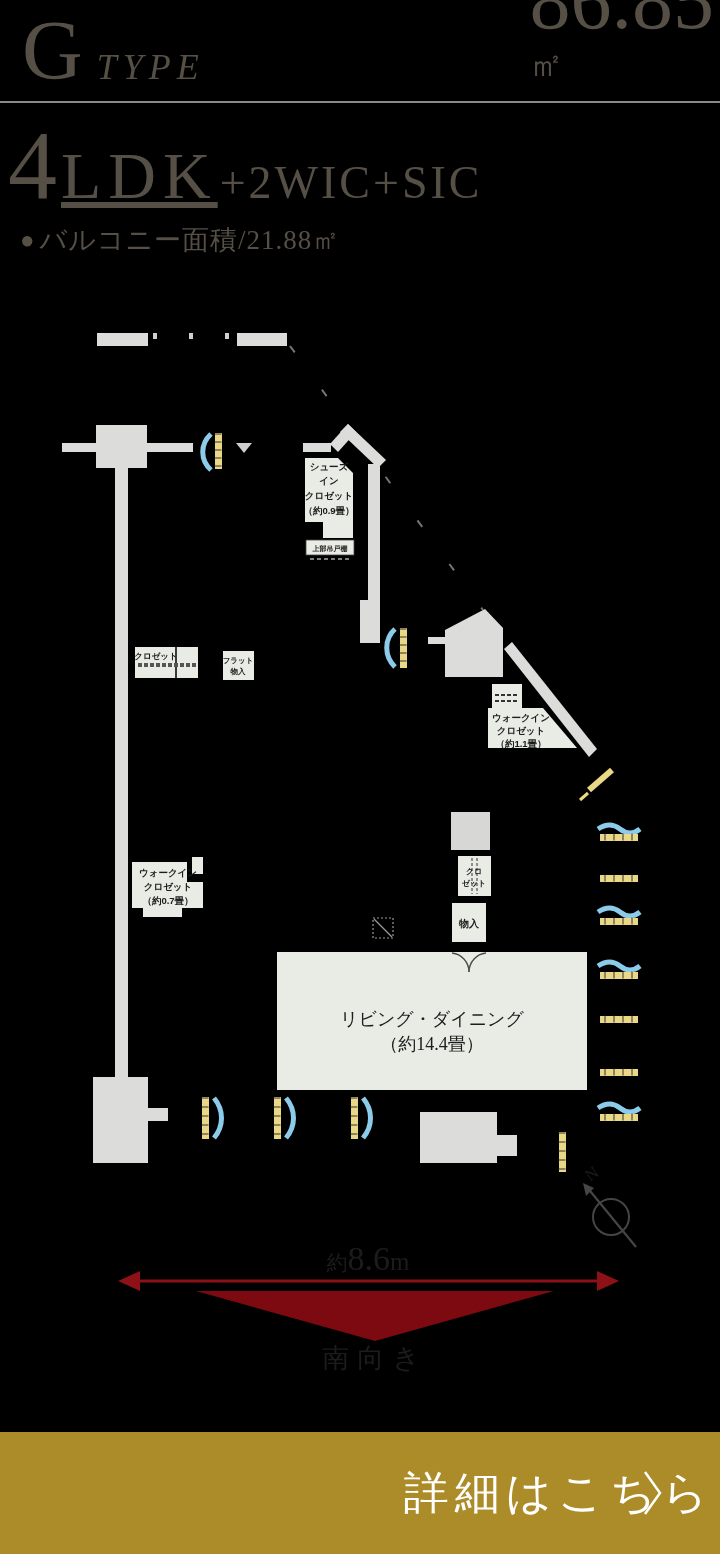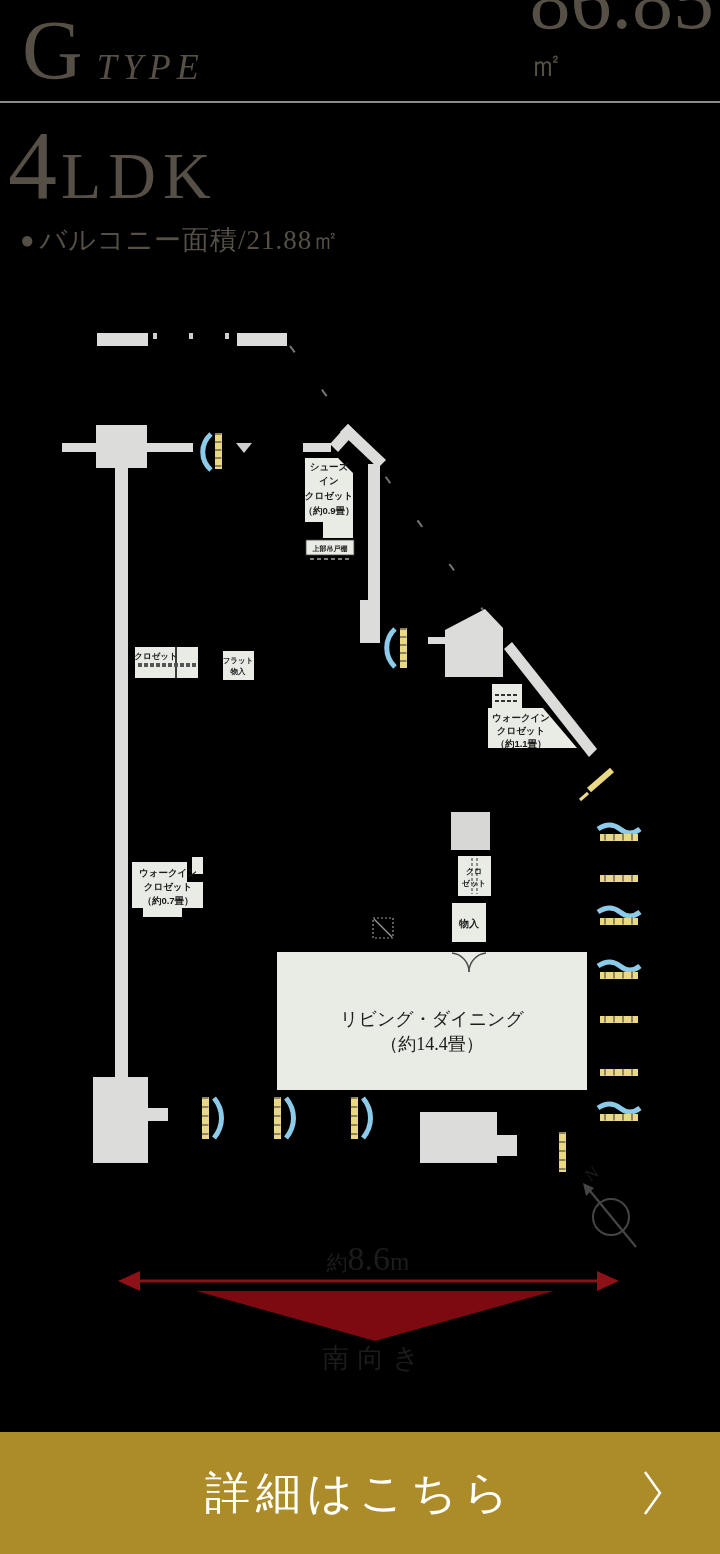--- a/index.html
+++ b/index.html
@@ -11,32 +11,32 @@
        color:#564f46;}
   .hdr-left{position:absolute;left:22px;bottom:8px;display:flex;align-items:baseline;}
   .type-letter{font-size:84px;line-height:1;}
   .type-word{font-size:36px;letter-spacing:6px;margin-left:14px;font-style:italic;}
   .hdr-right{position:absolute;right:16px;bottom:13px;display:flex;align-items:baseline;flex-direction:column;}
   .area-val{font-size:82px;line-height:1;}
   .area-unit{font-size:34px;margin-left:10px;}
   
   .layout{position:absolute;left:8px;top:116px;color:#564f46;display:flex;align-items:baseline;}
   .rooms-n{font-size:98px;line-height:1;}
-  .rooms-t{font-size:66px;letter-spacing:7px;margin-left:4px;}
+  .rooms-t{font-size:66px;letter-spacing:7px;margin-left:4px;text-decoration:underline;}
   .rooms-s{font-size:46px;letter-spacing:3px;margin-left:2px;}
   .balcony{position:absolute;left:20px;top:222px;color:#564f46;font-size:27px;
            display:flex;align-items:center;letter-spacing:1px;}
   .balcony .dot{font-size:24px;margin-right:4px;}
   
   .plan-svg{position:absolute;left:0;top:0;width:720px;height:1554px;}
   .plan-svg text{font-family:"Liberation Sans","DejaVu Sans",sans-serif;font-weight:600;fill:#1c1c1c;}
   .plan-svg text.serif{font-family:"Liberation Serif","DejaVu Serif",serif;font-weight:400;}
   
   .cta{position:absolute;left:0;top:1432px;width:720px;height:122px;background:#ac8b29;
-       display:flex;align-items:center;justify-content:center;cursor:pointer;border:none;}
+       display:flex;align-items:center;justify-content:flex-end;cursor:pointer;border:none;}
   .cta-label{color:#fff;font-size:45px;letter-spacing:6px;
              font-family:"Liberation Serif","DejaVu Serif",serif;}
   .cta-chev{position:absolute;right:56px;top:50%;transform:translateY(-50%);}
 </style>
 </head>
 <body>
 
 <div class="page">
 
   <div class="hdr">
@@ -46,20 +46,21 @@
     </div>
     <div class="hdr-right">
       <span class="area-val">86.85</span>
       <span class="area-unit">㎡</span>
     </div>
   </div>
 
   <div class="layout">
     <span class="rooms-n">4</span>
     <span class="rooms-t">LDK</span>
+    <span class="rooms-s">+2WIC+SIC</span>
   </div>
   <div class="balcony">
     <span class="dot">●</span>
     <span>バルコニー面積/21.88㎡</span>
   </div>
 
   <svg class="plan-svg" viewBox="0 0 720 1554">
 
     <line x1="290" y1="346" x2="483" y2="610" stroke="#8a8a8a" stroke-width="2" stroke-dasharray="8 46" opacity="0.85"></line>
 

